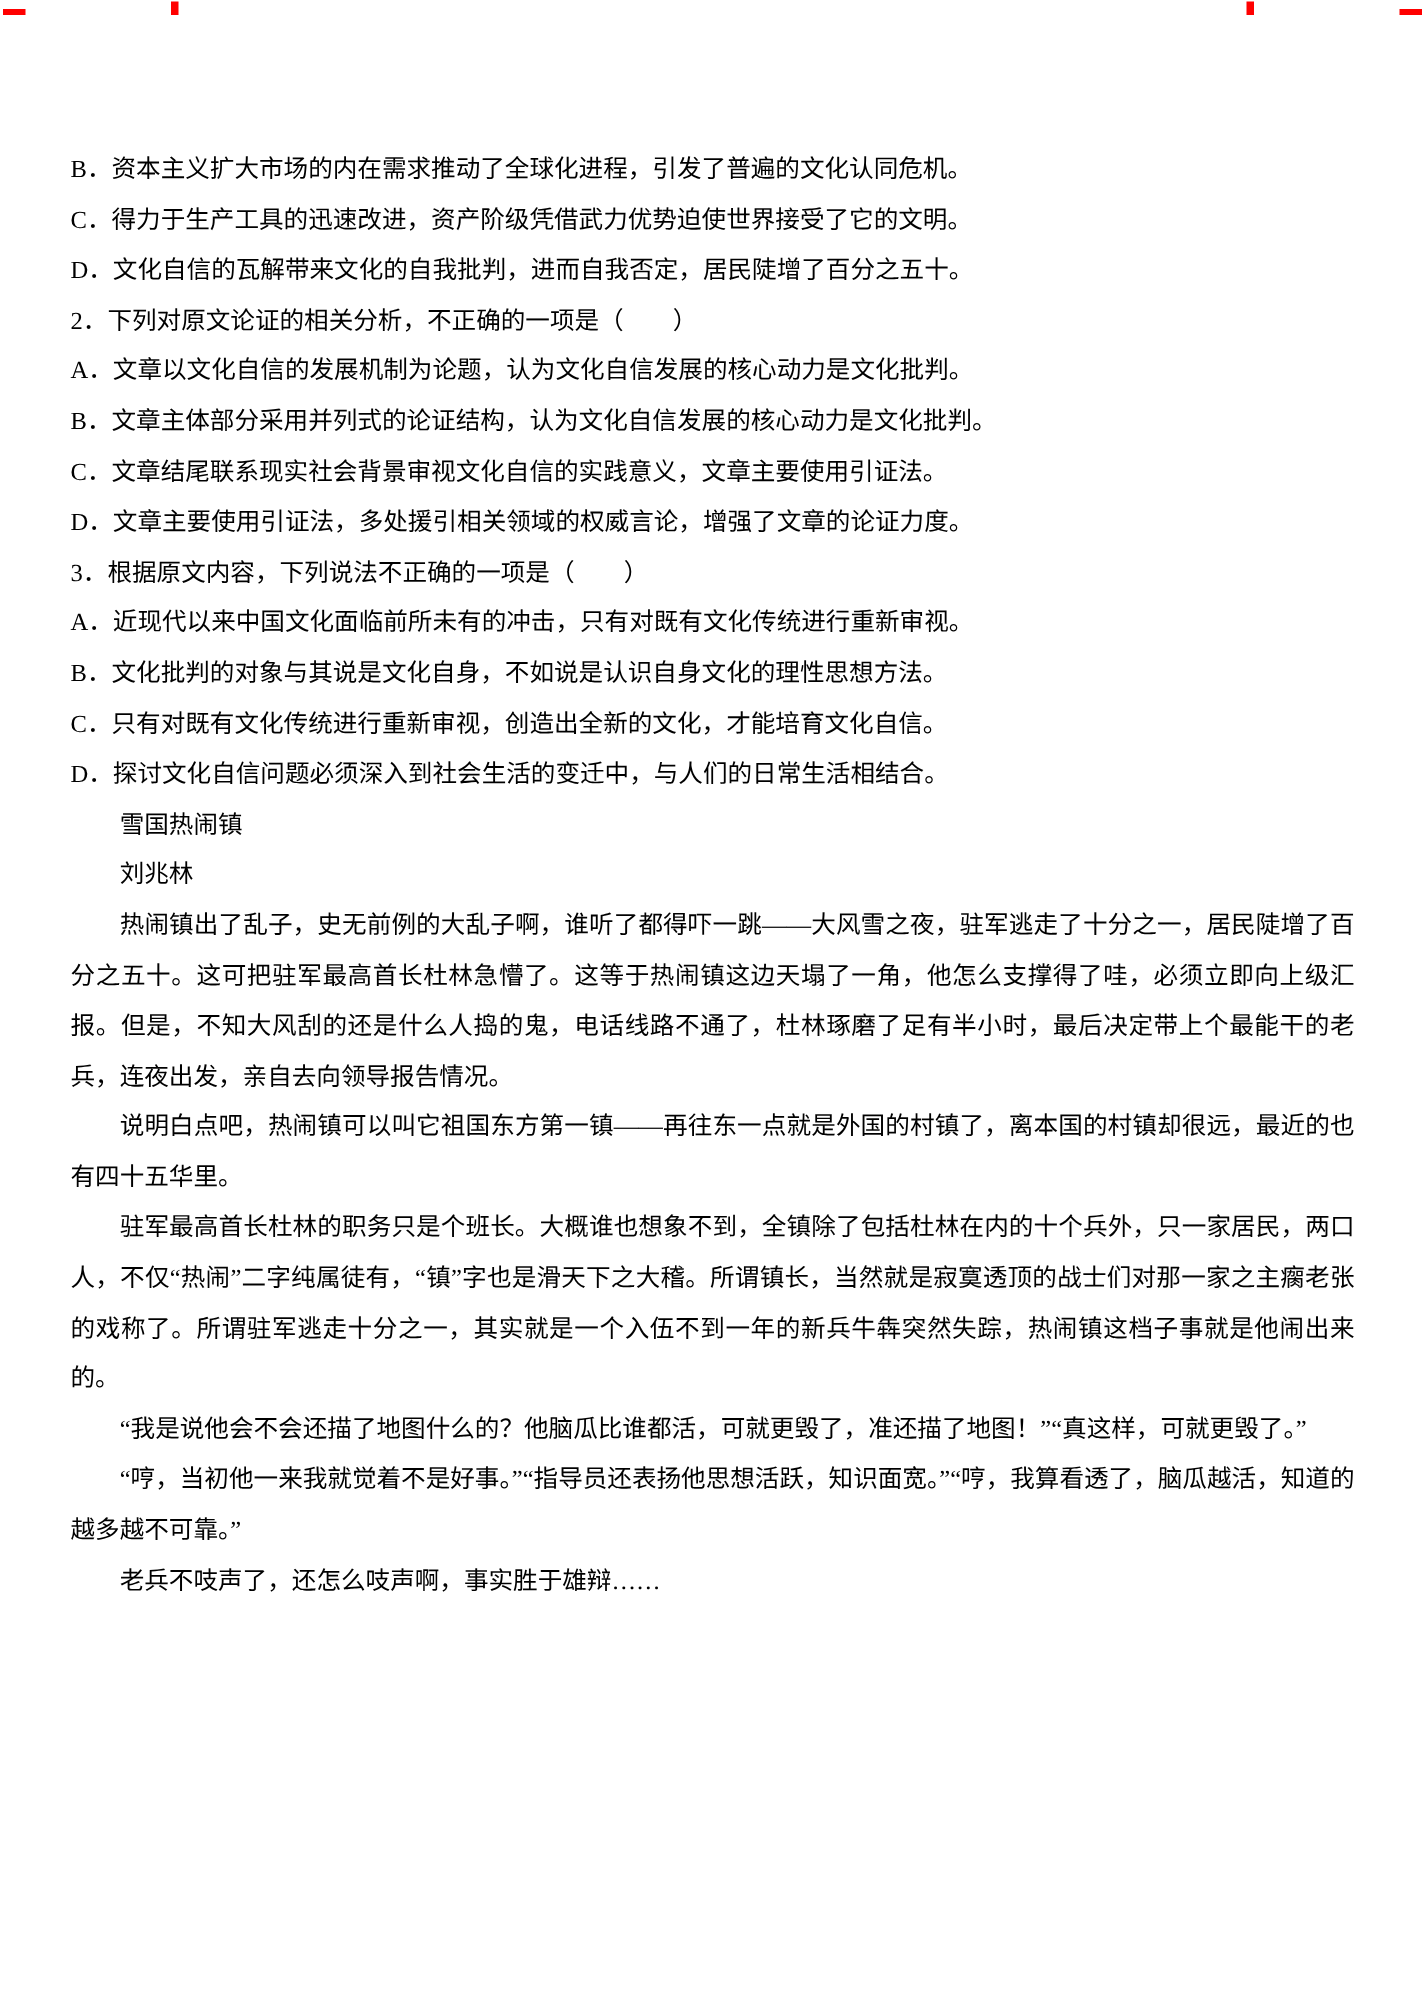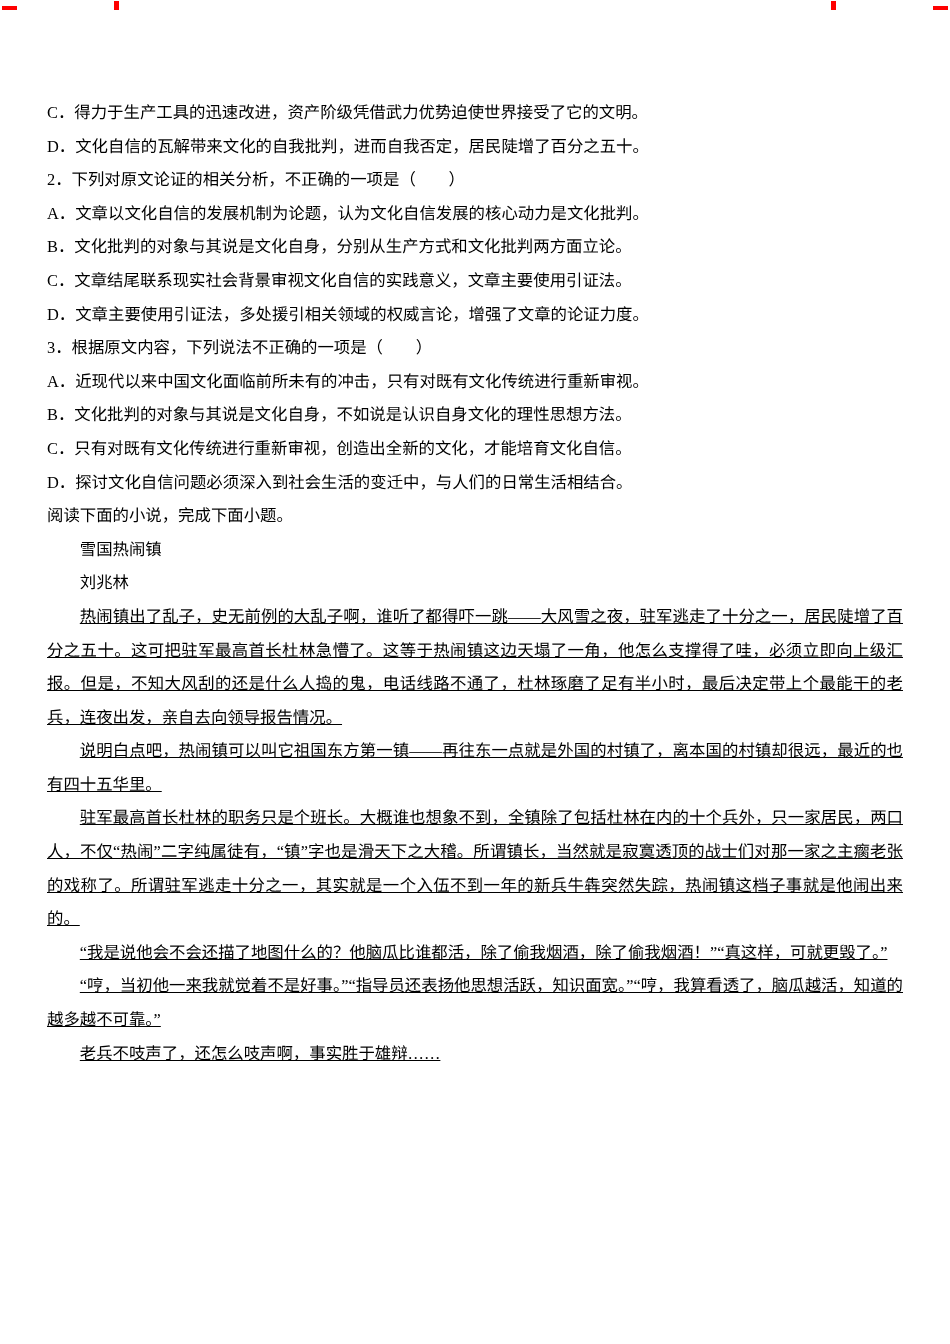--- a/index.html
+++ b/index.html
@@ -34,56 +34,55 @@
     text-align: left;
     word-break: break-all;
   }
   .ln.indent {
     text-indent: 2em;
   }
   .ln.para {
     text-indent: 2em;
     text-align: justify;
     text-justify: inter-ideograph;
-    text-decoration: underline;
   }
   .red-mark {
     position: absolute;
     background: var(--mark);
   }
   .red-mark.m1 { left: 2px;   top: 6px; width: 15px; height: 4px; }
   .red-mark.m2 { left: 114px; top: 1px; width: 5px;  height: 9px; }
   .red-mark.m3 { right: 114px;top: 1px; width: 5px;  height: 9px; }
   .red-mark.m4 { right: 2px;  top: 6px; width: 15px; height: 4px; }
 </style>
 </head>
 <body>
 
 <div class="page">
   <div class="red-mark m1"></div>
   <div class="red-mark m2"></div>
   <div class="red-mark m3"></div>
   <div class="red-mark m4"></div>
 
   <main class="doc-body">
+      <div class="ln">B．资本主义扩大市场的内在需求推动了全球化进程，引发了普遍的文化认同危机。</div>
       <div class="ln">C．得力于生产工具的迅速改进，资产阶级凭借武力优势迫使世界接受了它的文明。</div>
       <div class="ln">D．文化自信的瓦解带来文化的自我批判，进而自我否定，居民陡增了百分之五十。</div>
       <div class="ln">2．下列对原文论证的相关分析，不正确的一项是（　　）</div>
       <div class="ln">A．文章以文化自信的发展机制为论题，认为文化自信发展的核心动力是文化批判。</div>
-      <div class="ln">B．文化批判的对象与其说是文化自身，分别从生产方式和文化批判两方面立论。</div>
+      <div class="ln">B．文章主体部分采用并列式的论证结构，认为文化自信发展的核心动力是文化批判。</div>
       <div class="ln">C．文章结尾联系现实社会背景审视文化自信的实践意义，文章主要使用引证法。</div>
       <div class="ln">D．文章主要使用引证法，多处援引相关领域的权威言论，增强了文章的论证力度。</div>
       <div class="ln">3．根据原文内容，下列说法不正确的一项是（　　）</div>
       <div class="ln">A．近现代以来中国文化面临前所未有的冲击，只有对既有文化传统进行重新审视。</div>
       <div class="ln">B．文化批判的对象与其说是文化自身，不如说是认识自身文化的理性思想方法。</div>
       <div class="ln">C．只有对既有文化传统进行重新审视，创造出全新的文化，才能培育文化自信。</div>
       <div class="ln">D．探讨文化自信问题必须深入到社会生活的变迁中，与人们的日常生活相结合。</div>
-      <div class="ln">阅读下面的小说，完成下面小题。</div>
       <div class="ln indent">雪国热闹镇</div>
       <div class="ln indent">刘兆林</div>
       <div class="ln para">热闹镇出了乱子，史无前例的大乱子啊，谁听了都得吓一跳——大风雪之夜，驻军逃走了十分之一，居民陡增了百分之五十。这可把驻军最高首长杜林急懵了。这等于热闹镇这边天塌了一角，他怎么支撑得了哇，必须立即向上级汇报。但是，不知大风刮的还是什么人捣的鬼，电话线路不通了，杜林琢磨了足有半小时，最后决定带上个最能干的老兵，连夜出发，亲自去向领导报告情况。</div>
       <div class="ln para">说明白点吧，热闹镇可以叫它祖国东方第一镇——再往东一点就是外国的村镇了，离本国的村镇却很远，最近的也有四十五华里。</div>
       <div class="ln para">驻军最高首长杜林的职务只是个班长。大概谁也想象不到，全镇除了包括杜林在内的十个兵外，只一家居民，两口人，不仅“热闹”二字纯属徒有，“镇”字也是滑天下之大稽。所谓镇长，当然就是寂寞透顶的战士们对那一家之主瘸老张的戏称了。所谓驻军逃走十分之一，其实就是一个入伍不到一年的新兵牛犇突然失踪，热闹镇这档子事就是他闹出来的。</div>
-      <div class="ln para">“我是说他会不会还描了地图什么的？他脑瓜比谁都活，除了偷我烟酒，除了偷我烟酒！”“真这样，可就更毁了。”</div>
+      <div class="ln para">“我是说他会不会还描了地图什么的？他脑瓜比谁都活，可就更毁了，准还描了地图！”“真这样，可就更毁了。”</div>
       <div class="ln para">“哼，当初他一来我就觉着不是好事。”“指导员还表扬他思想活跃，知识面宽。”“哼，我算看透了，脑瓜越活，知道的越多越不可靠。”</div>
       <div class="ln para">老兵不吱声了，还怎么吱声啊，事实胜于雄辩……</div>
     </main>
 </div>
 
 </body></html>

